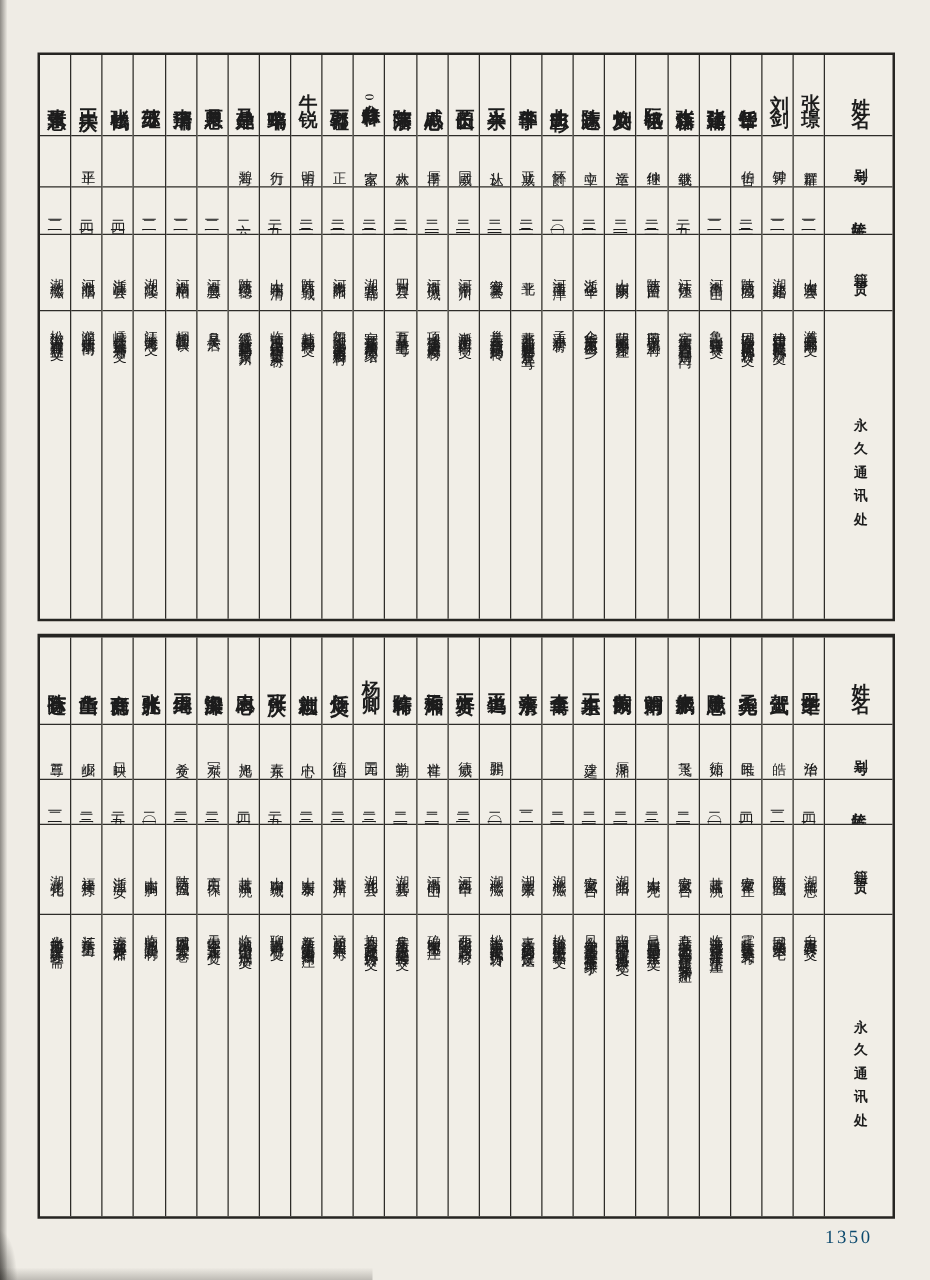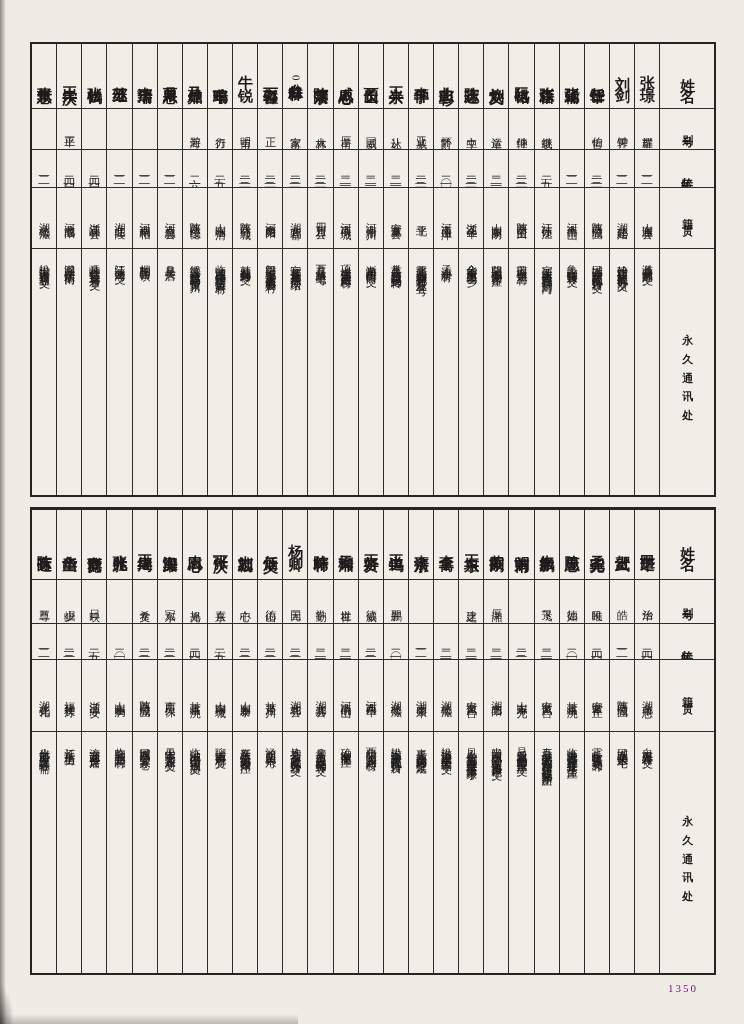--- a/index.html
+++ b/index.html
@@ -65,21 +65,21 @@
   .hdrcol .hdr-alias .vtext{letter-spacing:.25em;}
   .hdrcol .hdr-age .vtext{letter-spacing:.1em;}
   .hdrcol .hdr-native .vtext{letter-spacing:.8em;}
   .hdrcol .hdr-address .vtext{letter-spacing:1.7em;}
   .hdrcol .cell.address{align-items:center;padding-top:0;}
 
   .note{font-size:8px;letter-spacing:0;text-orientation:mixed;}
 
   .page-number{
     position:absolute;top:982px;right:46px;
-    font-size:11px;letter-spacing:2px;color:#701a75;
+    font-size:15px;letter-spacing:2px;color:#0c4a6e;
   }
 </style>
 </head>
 <body>
 
 <div class="page">
   <div class="scan-edge-left"></div>
   <div class="scan-edge-bottom"></div>
   <div class="scan-blot"></div>
 

